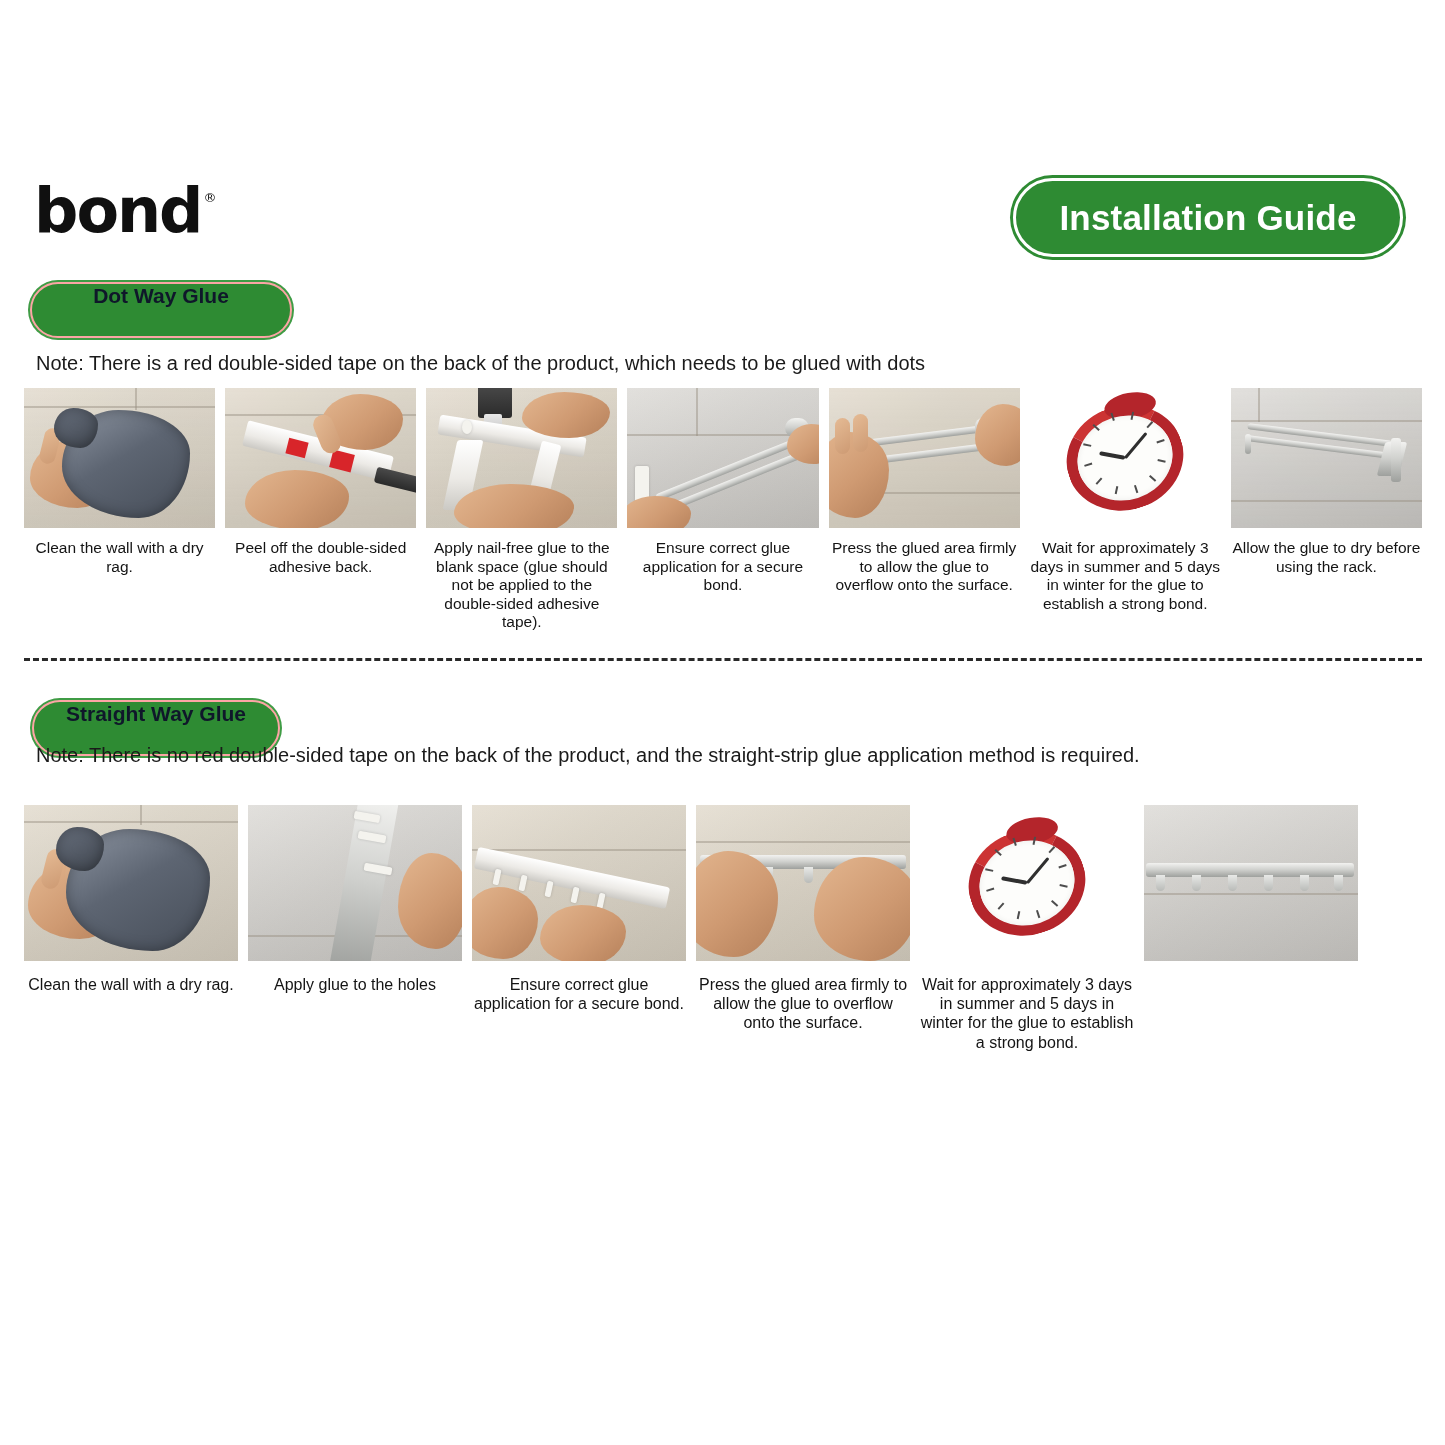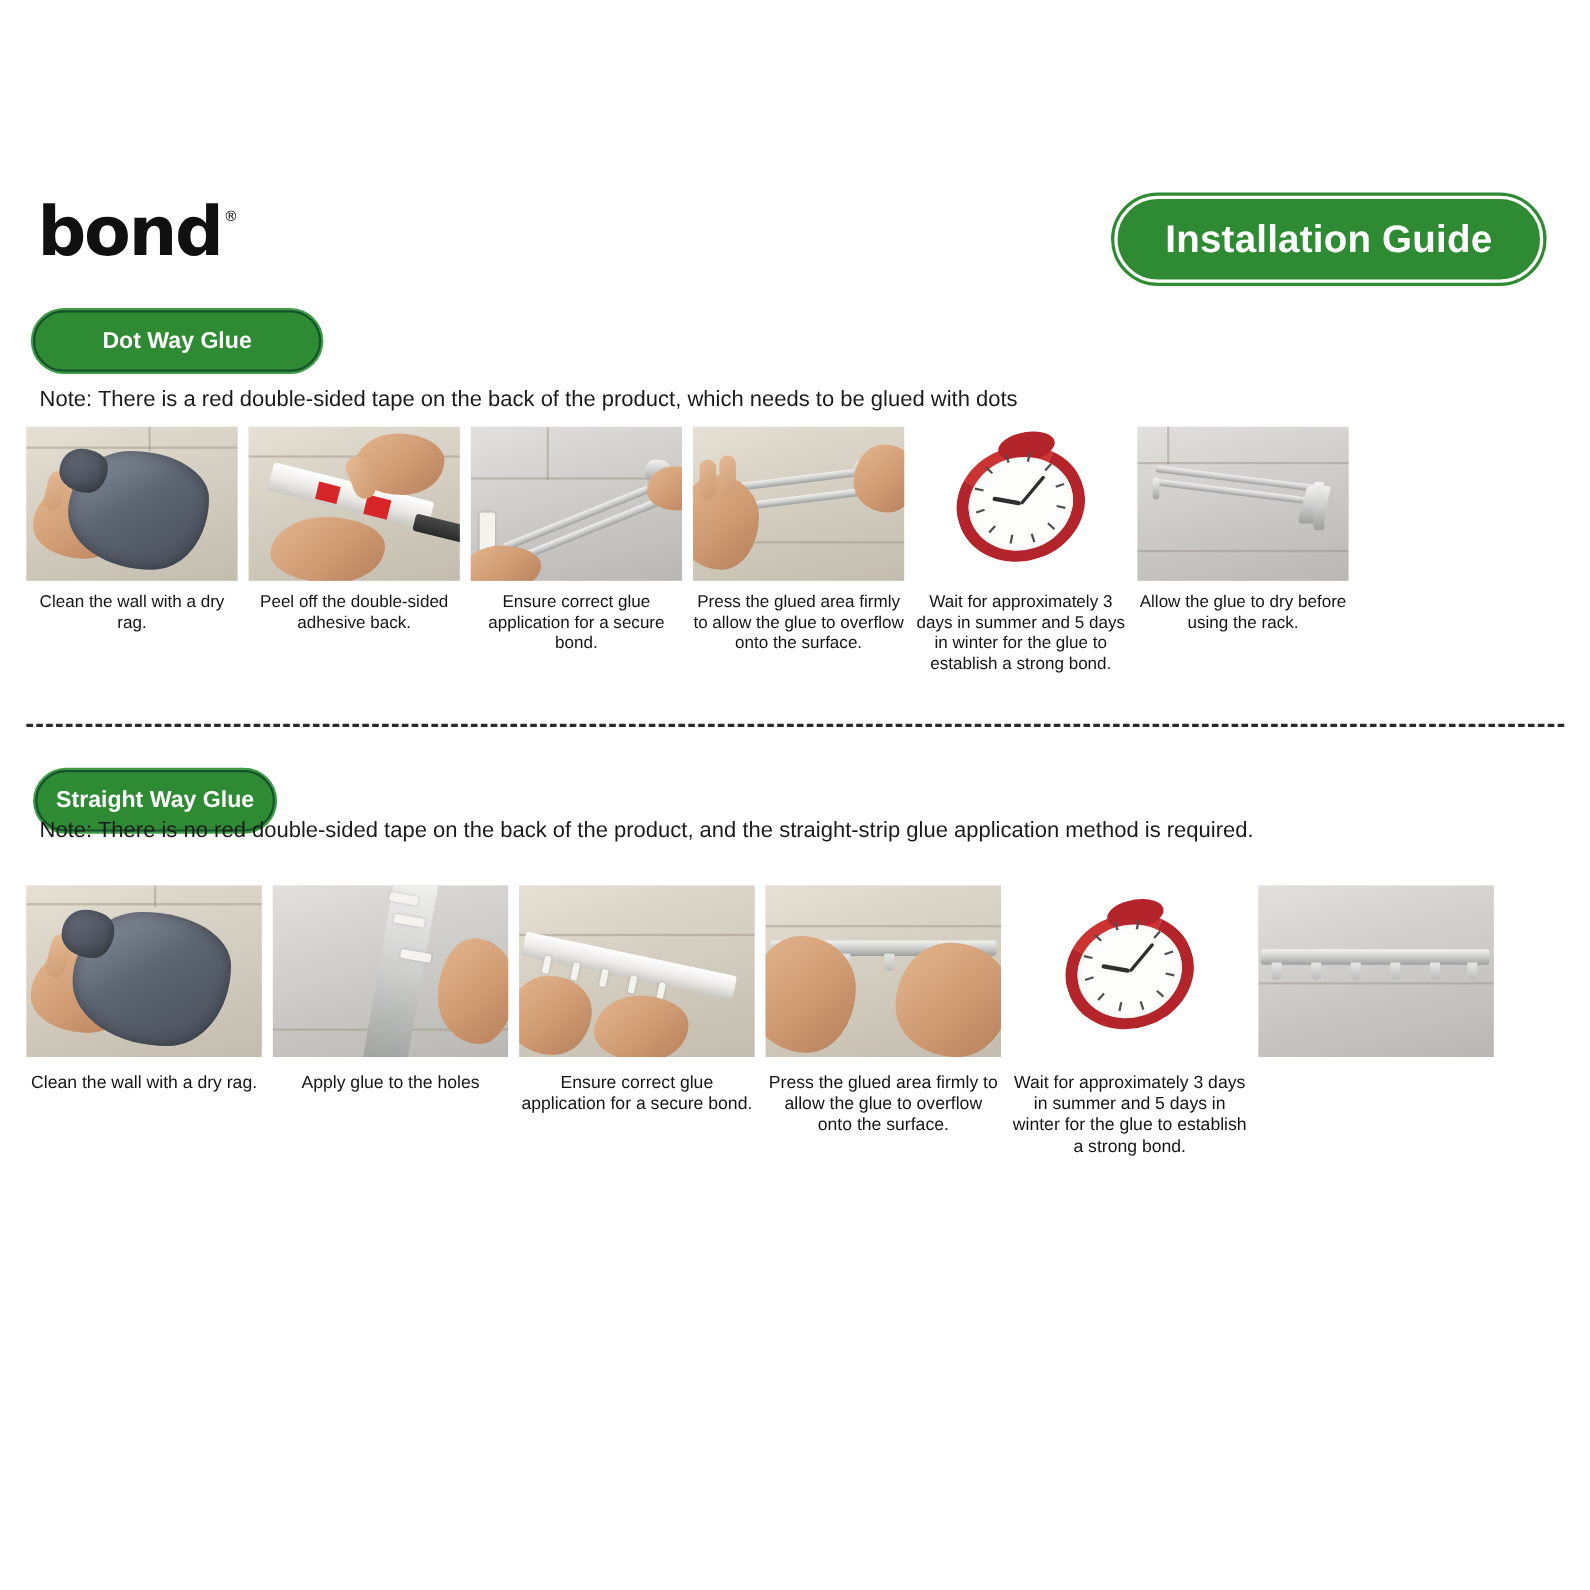--- a/index.html
+++ b/index.html
@@ -69,43 +69,43 @@
     color: #ffffff;
     font-size: 35px;
     font-weight: 700;
     letter-spacing: 0.2px;
   }
 
   
   .pill {
     background: #2e8b33;
     border-radius: 32px;
-    border: 2px solid #14532d;
+    border: 2px solid #fca5a5;
     box-shadow: 0 0 0 2px #3f9c45;
     display: inline-flex;
-    align-items: center;
+    align-items: flex-start;
     justify-content: center;
-    color: #ffffff;
+    color: #0f172a;
     font-weight: 700;
   }
 
   .pill-dot {
     position: absolute;
     left: 30px;
     top: 282px;
     width: 262px;
     height: 56px;
     font-size: 21px;
   }
 
   .pill-straight {
     position: absolute;
     left: 32px;
     top: 700px;
-    width: 218px;
+    width: 248px;
     height: 56px;
     font-size: 21px;
   }
 
   
   .note-line {
     position: absolute;
     font-size: 20px;
     color: #1a1a1a;
     white-space: nowrap;
@@ -355,20 +355,34 @@
         <div class="red-tape" style="left:62px;top:52px;width:20px;height:16px;transform:rotate(14deg);"></div>
         <div class="red-tape" style="left:106px;top:64px;width:22px;height:18px;transform:rotate(14deg);"></div>
         <div class="hand" style="left:96px;top:6px;width:82px;height:56px;"></div>
         <div class="finger" style="left:92px;top:26px;width:20px;height:40px;transform:rotate(-22deg);"></div>
         <div class="hand" style="left:20px;top:82px;width:104px;height:60px;"></div>
         <div class="glue-gun" style="left:150px;top:84px;width:46px;height:16px;transform:rotate(14deg);"></div>
       </div>
       <div class="caption">Peel off the double-sided adhesive back.</div>
     </div>
 
+    <div class="cell">
+      <div class="photo">
+        <div class="tile-bg"></div>
+        <div class="glue-gun" style="left:52px;top:-4px;width:34px;height:34px;"></div>
+        <div class="nozzle" style="left:58px;top:26px;width:18px;height:24px;"></div>
+        <div class="bar white" style="left:12px;top:38px;width:148px;height:20px;transform:rotate(9deg);"></div>
+        <div class="bar white" style="left:24px;top:52px;width:26px;height:70px;transform:skewX(-12deg);"></div>
+        <div class="bar white" style="left:108px;top:54px;width:20px;height:64px;transform:rotate(14deg);"></div>
+        <div class="glue-dot" style="left:36px;top:32px;width:10px;height:14px;border-radius:50%;"></div>
+        <div class="hand" style="left:96px;top:4px;width:88px;height:46px;"></div>
+        <div class="hand" style="left:28px;top:96px;width:120px;height:52px;"></div>
+      </div>
+      <div class="caption">Apply nail-free glue to the blank space (glue should not be applied to the double-sided adhesive tape).</div>
+    </div>
 
     <div class="cell">
       <div class="photo">
         <div class="tile-bg cool"></div>
         <div class="grout" style="left:0;top:46px;width:100%;height:2px;"></div>
         <div class="grout" style="left:36%;top:0;width:2px;height:48px;"></div>
         <div class="bar" style="left:24px;top:78px;width:152px;height:7px;transform:rotate(-22deg);"></div>
         <div class="bar" style="left:28px;top:92px;width:150px;height:7px;transform:rotate(-22deg);"></div>
         <div class="bar" style="left:158px;top:30px;width:24px;height:20px;border-radius:10px;"></div>
         <div class="glue-dot" style="left:8px;top:78px;width:14px;height:36px;"></div>

